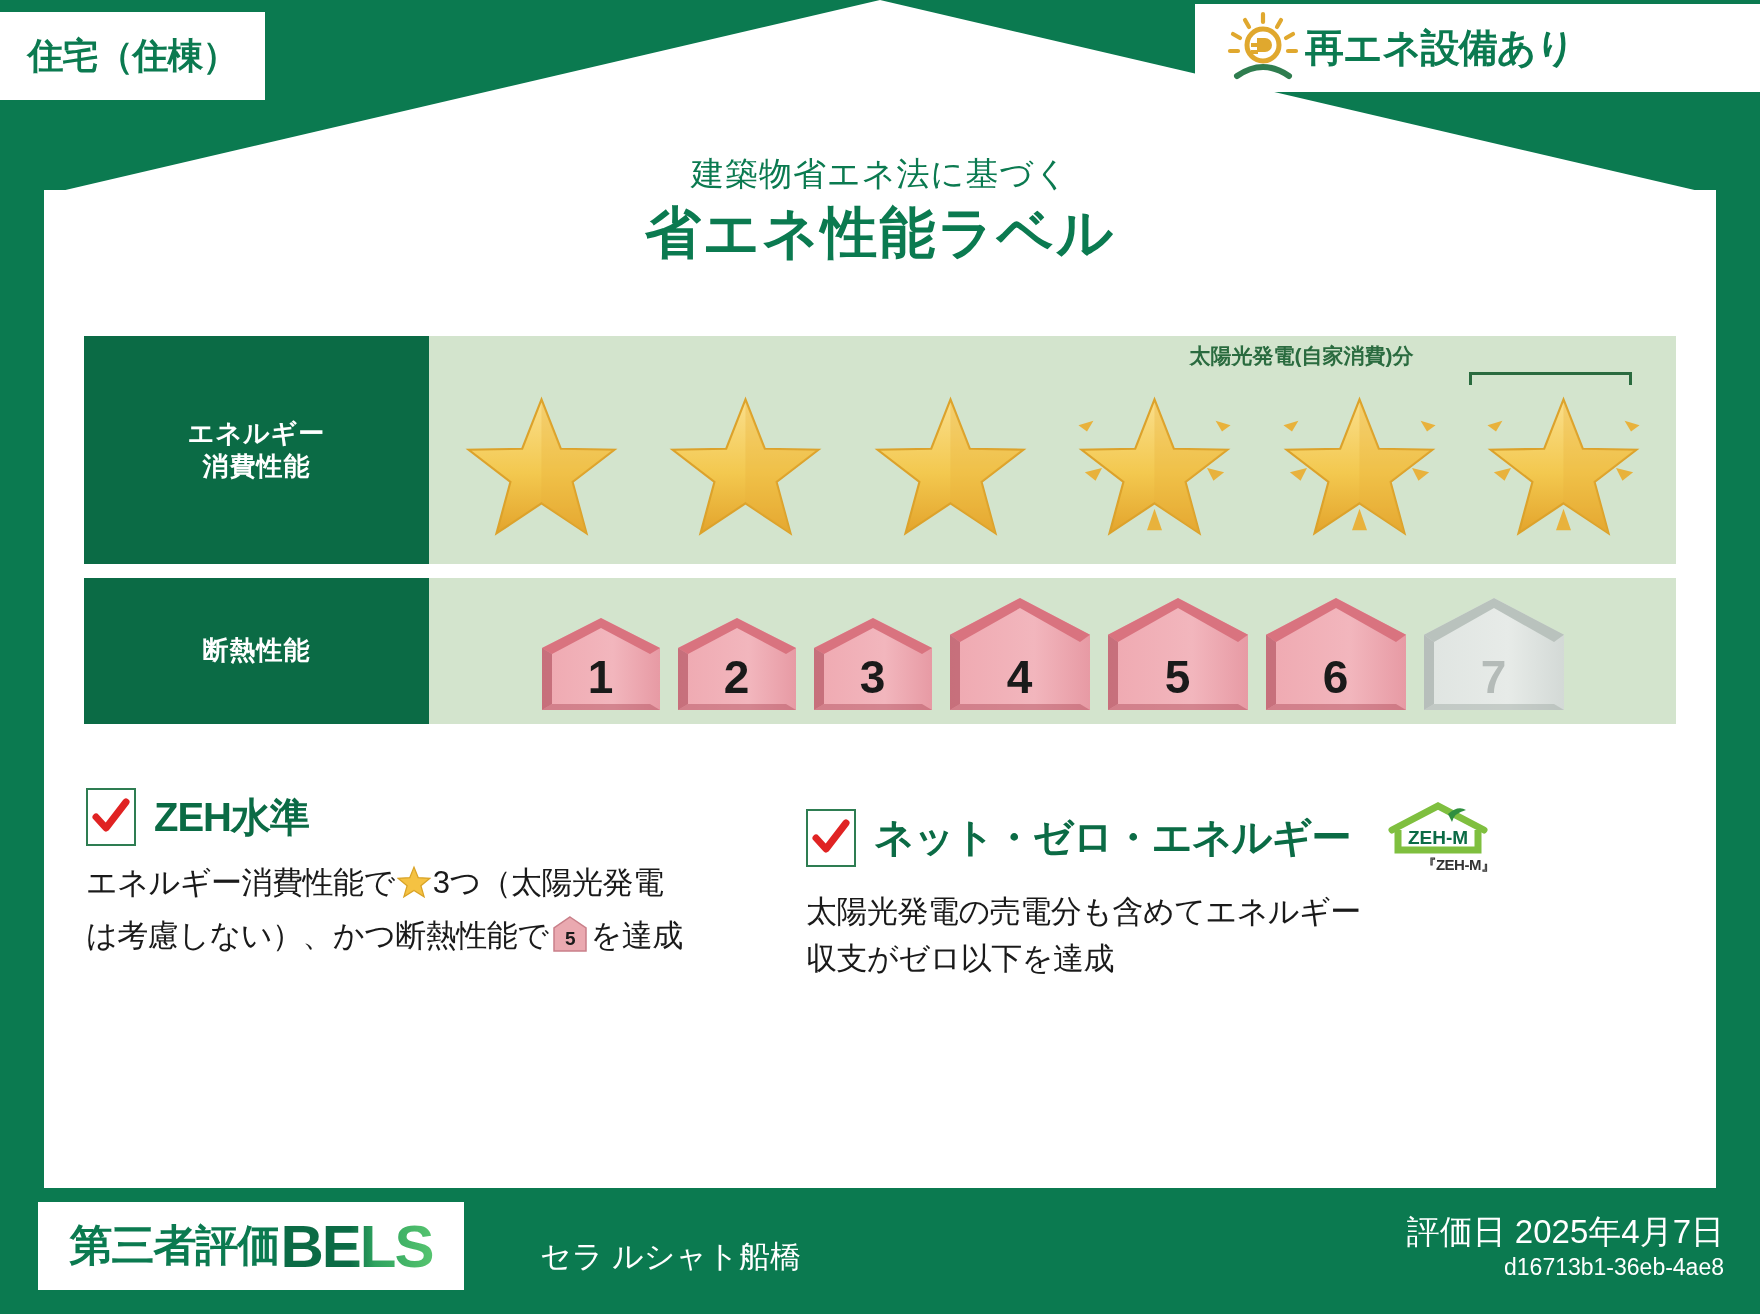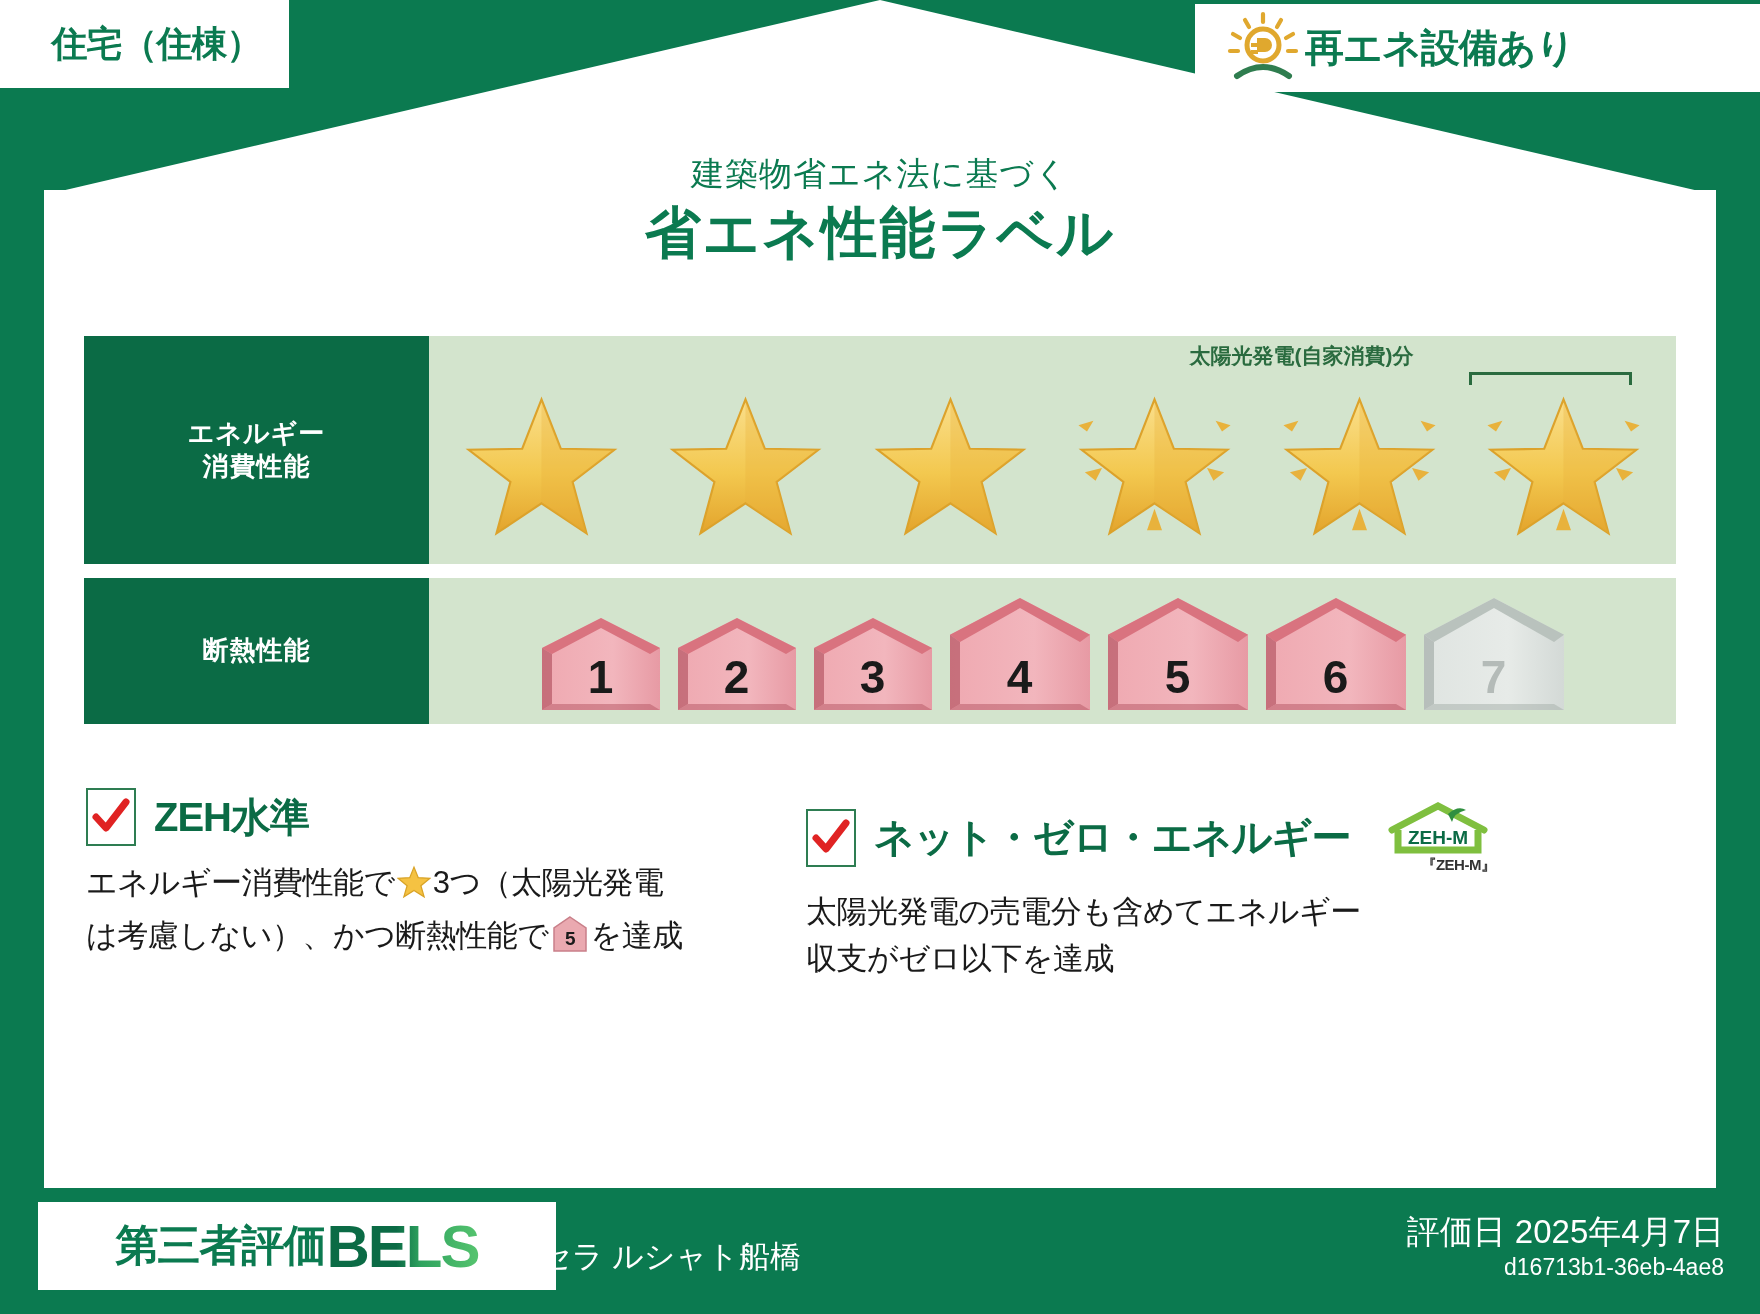--- a/index.html
+++ b/index.html
@@ -24,24 +24,24 @@
   }
   .house-roof{
     position:absolute;
     left:44px;right:44px;
     top:0px;height:195px;
     background:#ffffff;
     clip-path:polygon(50% 0%, 100% 100%, 100% 100%, 0 100%);
   }
   
   .cat-chip{
-    position:absolute;left:0px;top:0px;
+    position:absolute;left:0px;top:12px;
     width:265px;height:88px;
     background:#ffffff;
-    display:flex;align-items:center;justify-content:center;padding-left:24px;
+    display:flex;align-items:center;justify-content:center;
   }
   .cat-chip span{
     color:#0b7a50;font-weight:bold;font-size:36px;letter-spacing:-1px;
   }
   
   .re-badge{
     position:absolute;right:0px;top:4px;
     width:565px;height:88px;
     background:#ffffff;
     display:flex;align-items:center;
@@ -134,21 +134,21 @@
   .inline-house{display:inline-block;vertical-align:-7px;margin:0 3px;}
   .zehm-logo{display:inline-flex;flex-direction:column;align-items:center;margin-left:6px;}
   .zehm-cap{font-size:15px;font-weight:bold;color:#333;letter-spacing:-0.5px;margin-left:40px;}
   
   .footer{
     position:absolute;left:0;right:0;bottom:0;height:126px;
     background:#0b7a50;
   }
   .bels-chip{
     position:absolute;left:38px;top:14px;
-    width:518px;height:88px;background:#ffffff;
+    width:426px;height:88px;background:#ffffff;
     display:flex;align-items:center;justify-content:center;gap:1px;
   }
   .bels-jp{color:#0b7a50;font-weight:bold;font-size:43px;letter-spacing:-1px;}
   .bels-en{
     font-weight:bold;font-size:60px;letter-spacing:-2px;
     background:linear-gradient(90deg,#0b6b45 0%,#0b6b45 46%,#2fa35f 62%,#56c46f 100%);
     -webkit-background-clip:text;background-clip:text;color:transparent;
   }
   .bldg-name{
     position:absolute;left:540px;top:48px;

